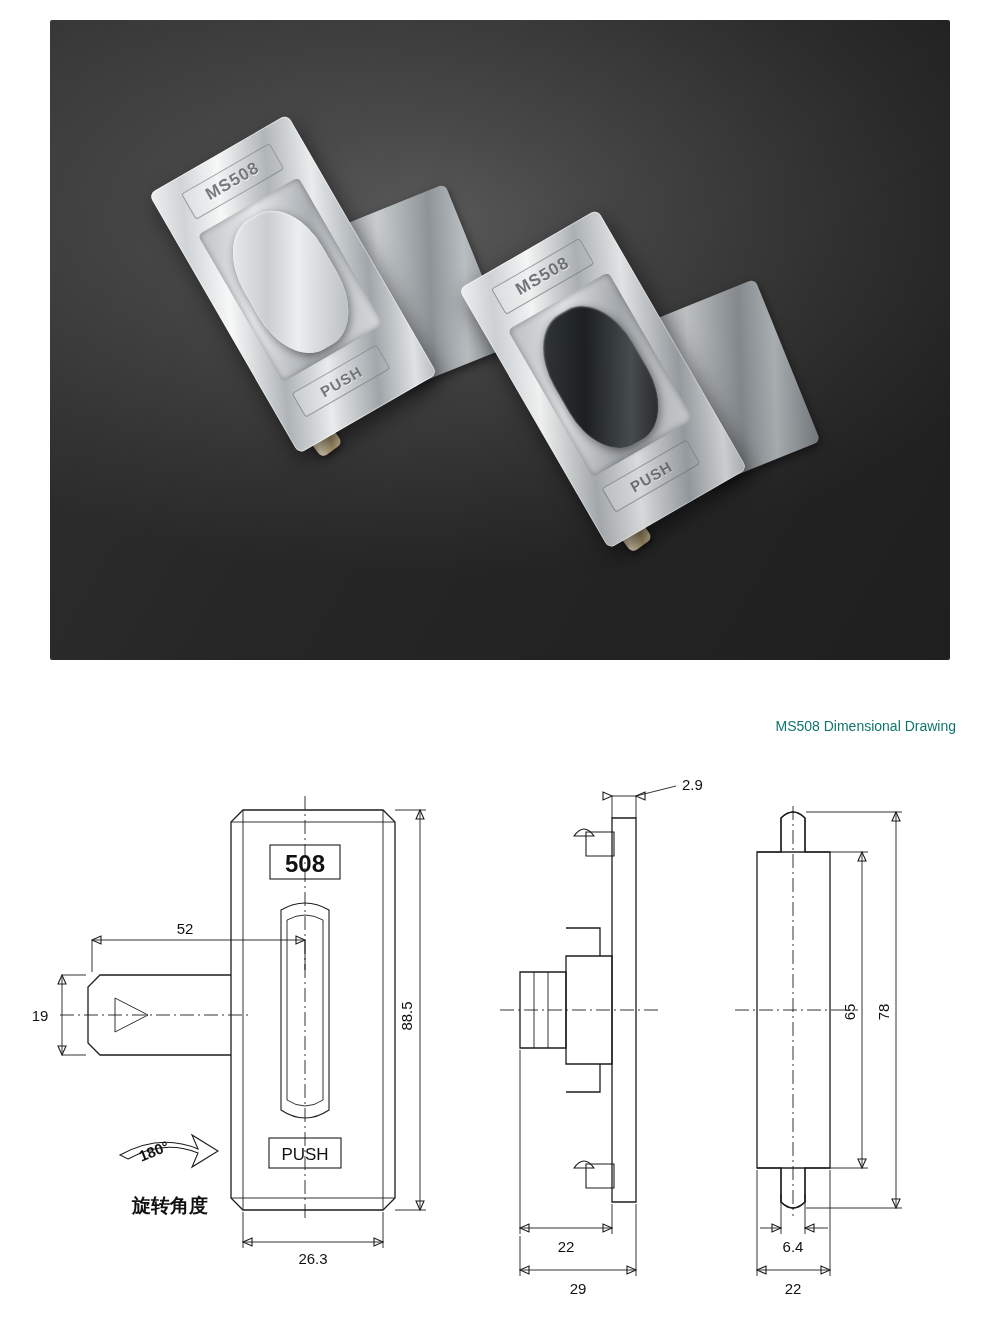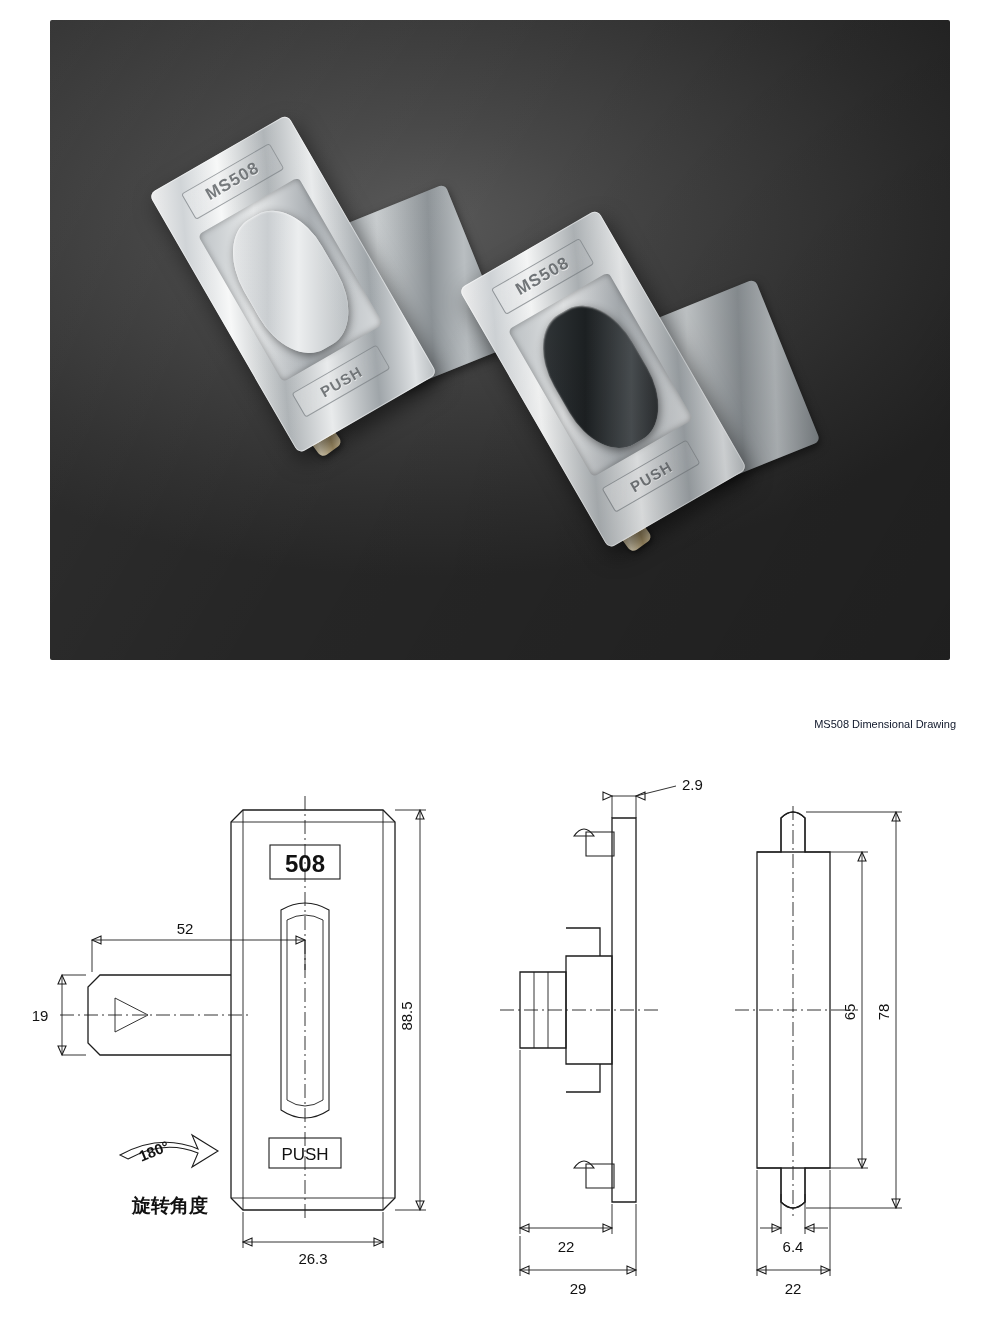--- a/index.html
+++ b/index.html
@@ -54,21 +54,21 @@
     text-shadow:0 1px 0 rgba(255,255,255,.75);
     background:linear-gradient(120deg,rgba(255,255,255,.25),rgba(160,165,170,.18));
   }
   .lock .stud{
     position:absolute;width:26px;height:34px;border-radius:6px;
     background:linear-gradient(110deg,#cdb98a 0%,#efe3c4 35%,#b8a273 70%,#e5d7b3 100%);
     box-shadow:0 3px 6px rgba(0,0,0,.5);
   }
 
   
-  .dwg-title{position:absolute;right:44px;top:718px;font-size:11px;color:#0f172a;}
+  .dwg-title{position:absolute;right:44px;top:718px;font-size:14px;color:#0f766e;}
   svg.draw{position:absolute;left:0;top:760px;width:1000px;height:540px;}
   .ln{stroke:#1d1d1d;stroke-width:1.3;fill:none;}
   .ln2{stroke:#1d1d1d;stroke-width:1.1;fill:none;}
   .thin{stroke:#1d1d1d;stroke-width:0.9;fill:none;}
   .dash{stroke:#1d1d1d;stroke-width:0.9;fill:none;stroke-dasharray:14 4 2 4;}
   .dimtxt{font-family:"Liberation Sans",sans-serif;font-size:15px;fill:#111;}
   .cn{font-family:"DejaVu Sans",sans-serif;font-size:19px;font-weight:700;fill:#111;}
 </style>
 </head>
 <body>

